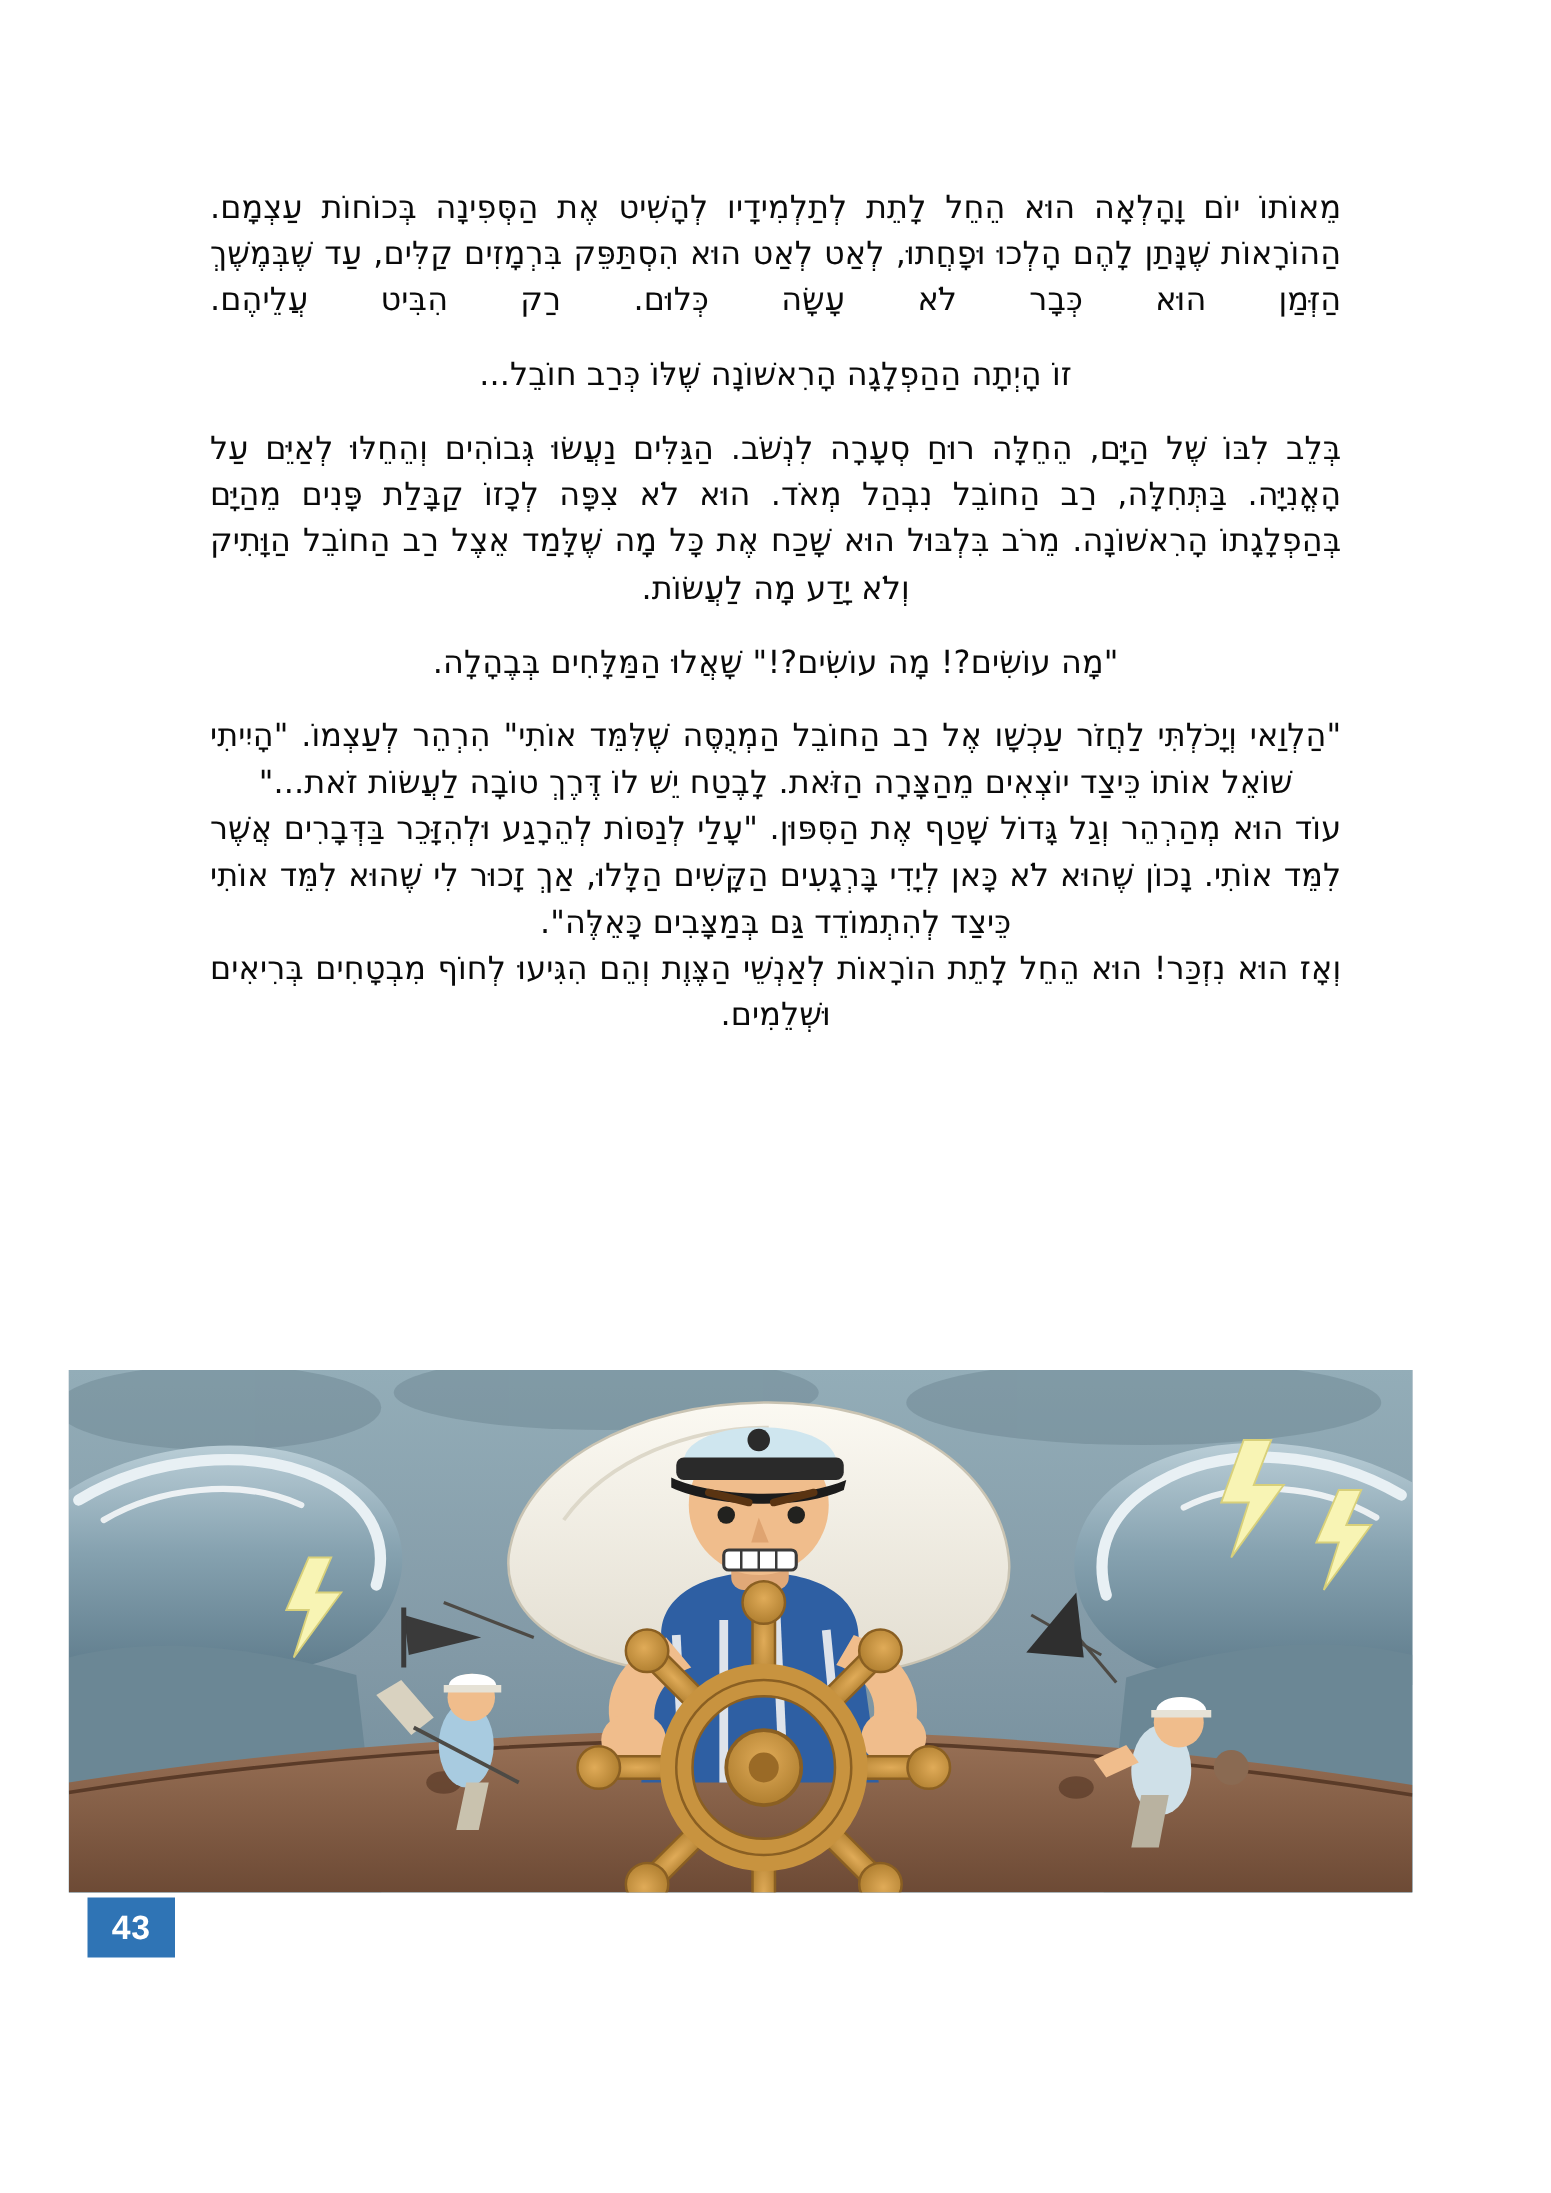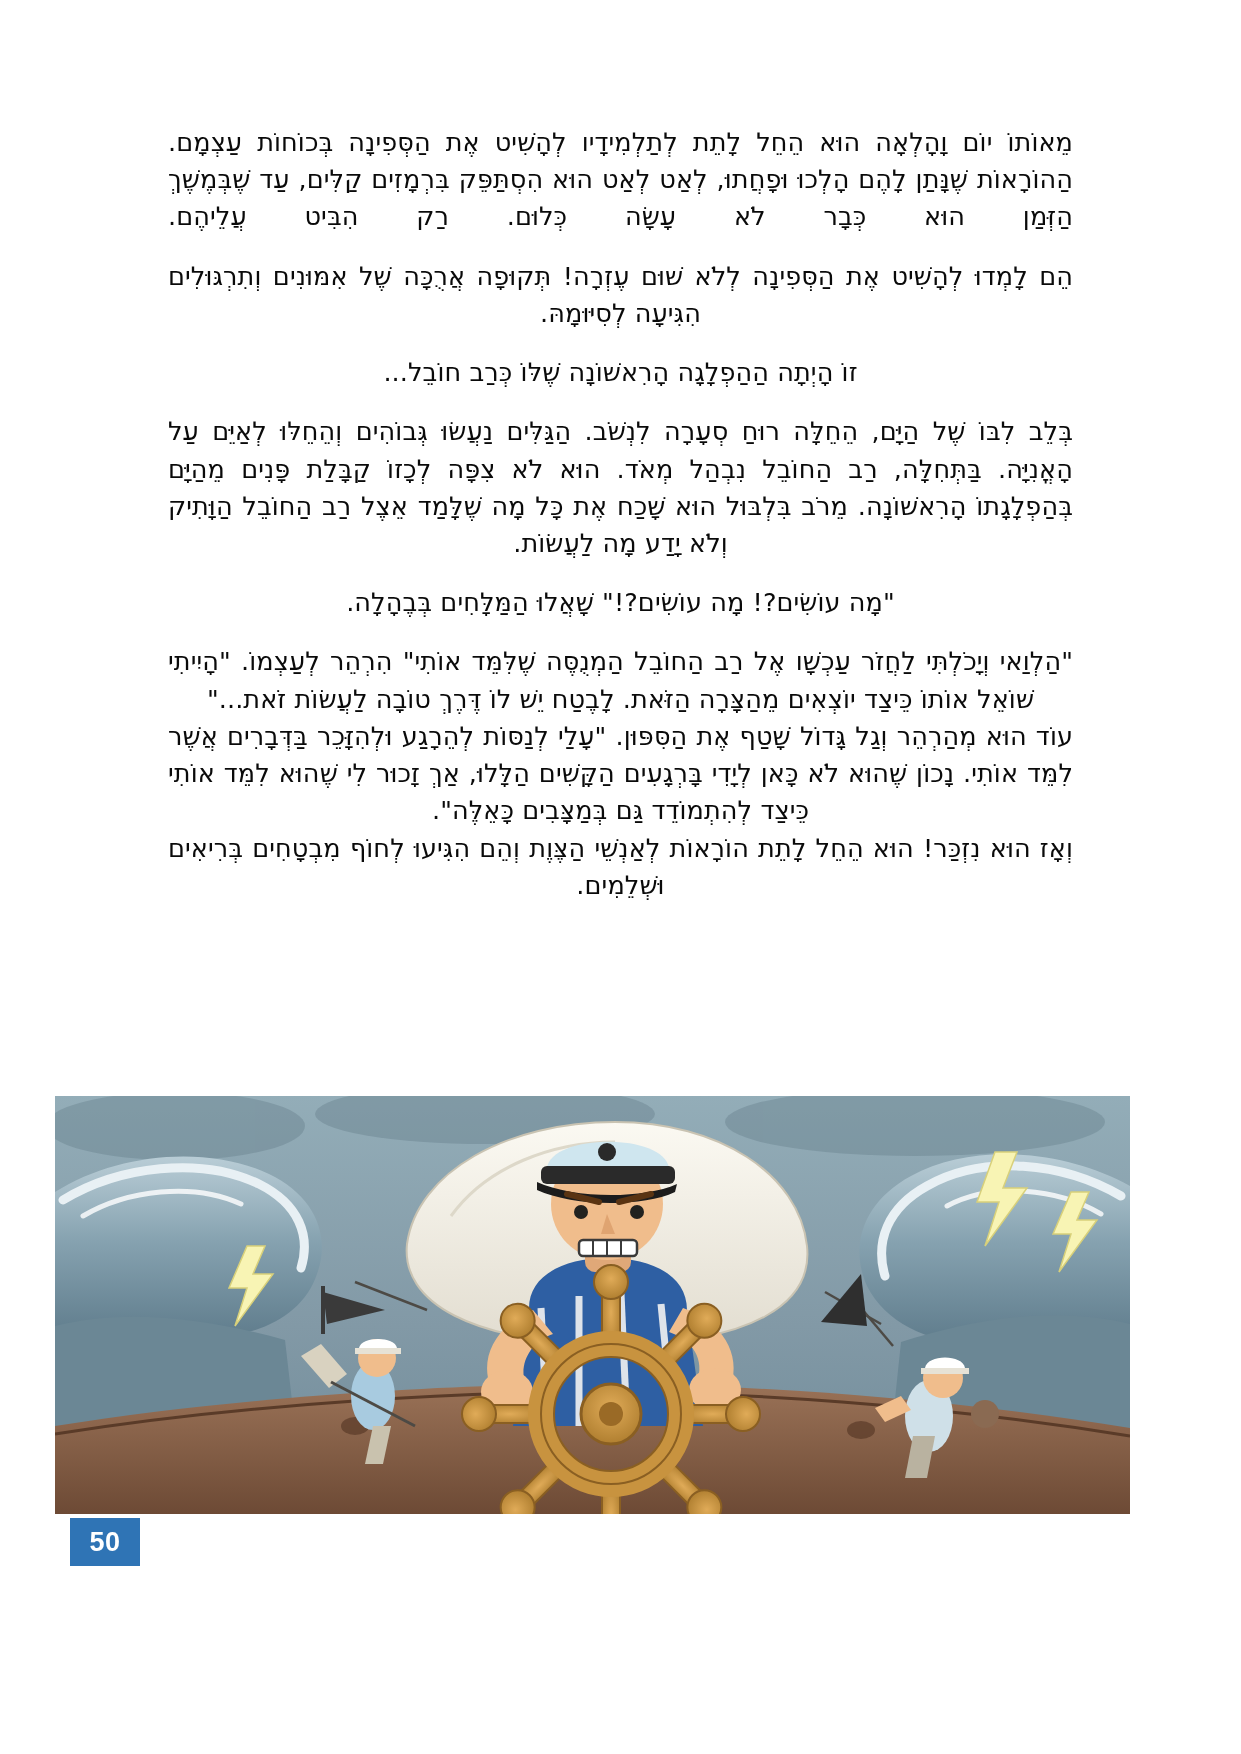--- a/index.html
+++ b/index.html
@@ -17,21 +17,21 @@
     height: 1754px;
     margin: 0 auto;
     background: #ffffff;
     overflow: hidden;
     box-sizing: border-box;
   }
 
   
   .text-column {
     position: absolute;
-    top: 124px;
+    top: 148px;
     right: 168px;
     left: 168px;
     width: 905px;
     direction: rtl;
     text-align: justify;
     font-size: 25.5px;
     line-height: 1.46;
     color: #0a0a0a;
     letter-spacing: 0.1px;
   }
@@ -92,21 +92,20 @@
 </style>
 </head>
 <body>
 
 <div class="page">
 
   <div class="text-column">
 
     <p class="para first-para">מֵאוֹתוֹ יוֹם וָהָלְאָה הוּא הֵחֵל לָתֵת לְתַלְמִידָיו לְהָשִׁיט אֶת הַסְּפִינָה בְּכוֹחוֹת עַצְמָם. הַהוֹרָאוֹת שֶׁנָּתַן לָהֶם הָלְכוּ וּפָחֲתוּ, לְאַט לְאַט הוּא הִסְתַּפֵּק בִּרְמָזִים קַלִּים, עַד שֶׁבְּמֶשֶׁךְ הַזְּמַן הוּא כְּבָר לֹא עָשָׂה כְּלוּם. רַק הִבִּיט עֲלֵיהֶם.</p>
 
-    <p class="para">הֵם לָמְדוּ לְהָשִׁיט אֶת הַסְּפִינָה לְלֹא שׁוּם עֶזְרָה! תְּקוּפָה אֲרֻכָּה שֶׁל אִמּוּנִים וְתִרְגּוּלִים הִגִּיעָה לְסִיּוּמָהּ.</p>
 
 
     <p class="para center-all">זוֹ הָיְתָה הַהַפְלָגָה הָרִאשׁוֹנָה שֶׁלּוֹ כְּרַב חוֹבֵל...</p>
 
 
 
     <p class="para">בְּלֵב לִבּוֹ שֶׁל הַיָּם, הֵחֵלָּה רוּחַ סְעָרָה לִנְשֹׁב. הַגַּלִּים נַעֲשׂוּ גְּבוֹהִים וְהֵחֵלּוּ לְאַיֵּם עַל הָאֳנִיָּה. בַּתְּחִלָּה, רַב הַחוֹבֵל נִבְהַל מְאֹד. הוּא לֹא צִפָּה לְכָזוֹ קַבָּלַת פָּנִים מֵהַיָּם בְּהַפְלָגָתוֹ הָרִאשׁוֹנָה. מֵרֹב בִּלְבּוּל הוּא שָׁכַח אֶת כָּל מָה שֶׁלָּמַד אֵצֶל רַב הַחוֹבֵל הַוָּתִיק וְלֹא יָדַע מָה לַעֲשׂוֹת.</p>
 
     <p class="para center-all">"מָה עוֹשִׂים?! מָה עוֹשִׂים?!" שָׁאֲלוּ הַמַּלָּחִים בְּבֶהָלָה.</p>
 
@@ -318,15 +317,15 @@
           <path d="M866,272 L914,272 L914,278 L866,278 Z" fill="#e6e2d6"></path>
           <path d="M858,340 L850,382 L872,382 L880,340 Z" fill="#b9b2a0"></path>
           <path d="M846,300 L820,312 L830,326 L856,314 Z" fill="#f0bd8c"></path>
           <circle cx="930" cy="318" r="14" fill="#8a6a52"></circle>
         </g>
 
       </svg>
     </div>
   </div>
 
-  <div class="page-number-badge">50</div>
+  <div class="page-number-badge">43</div>
 
 </div>
 
 </body></html>

